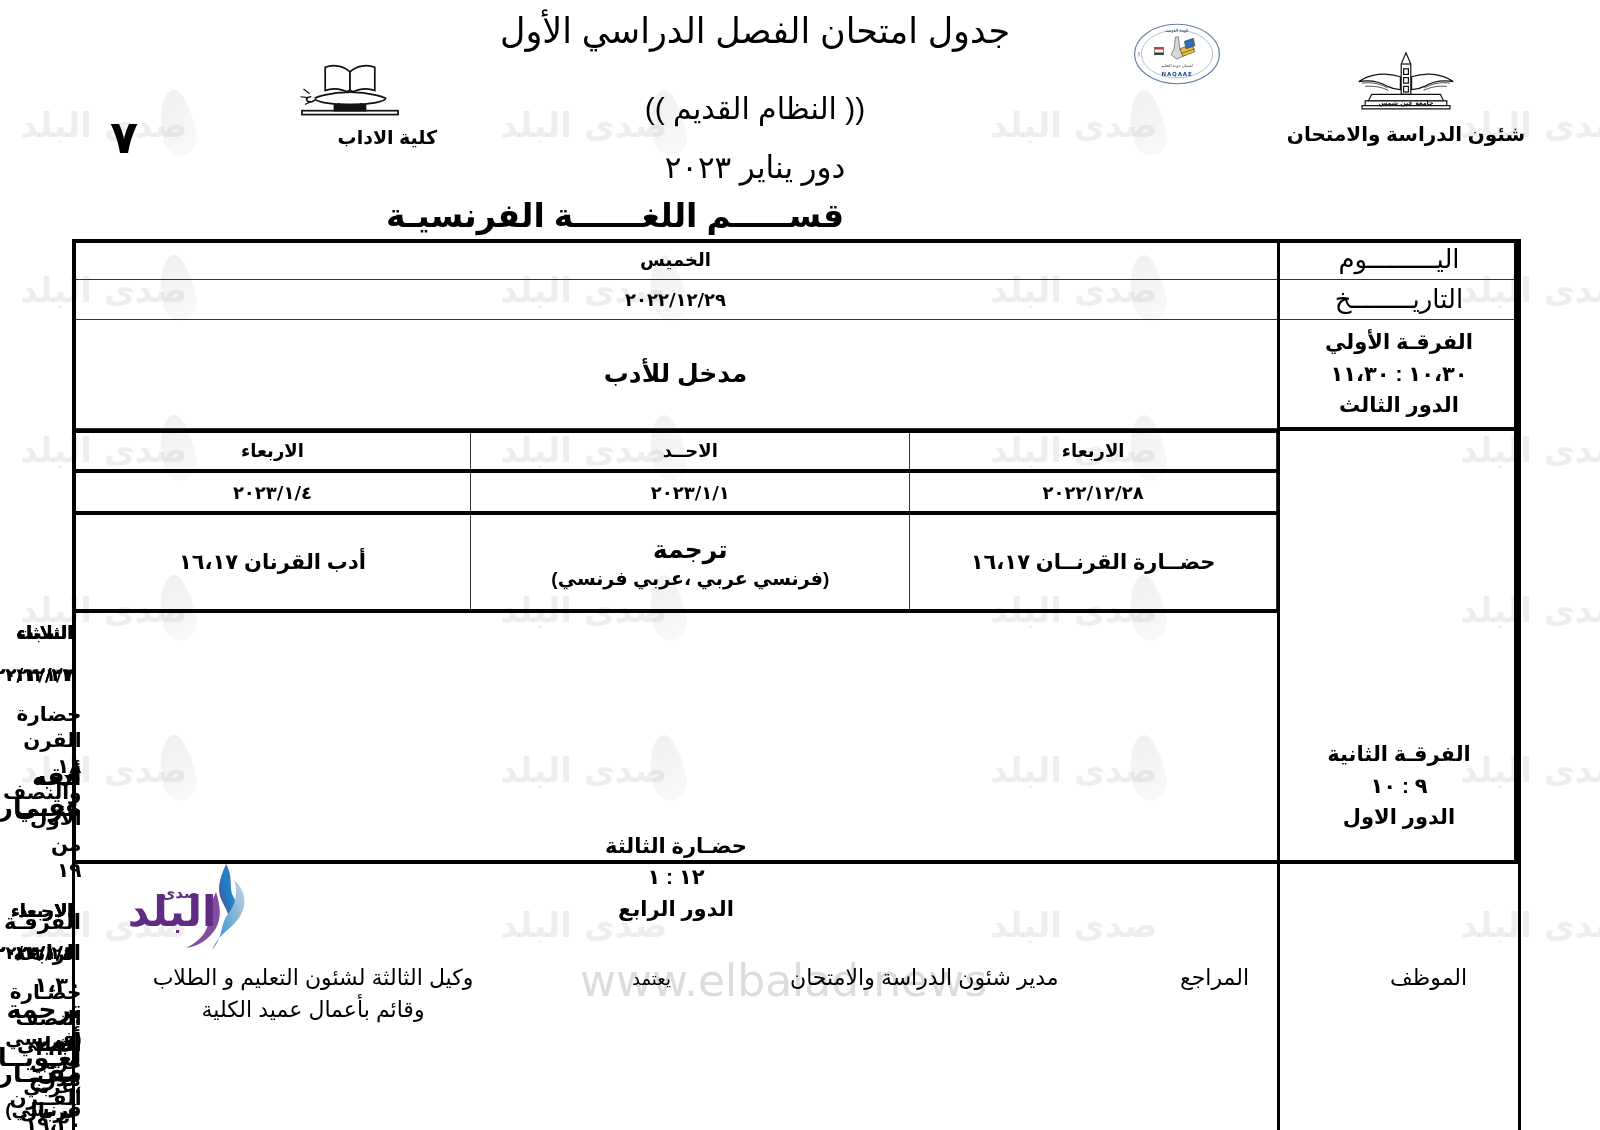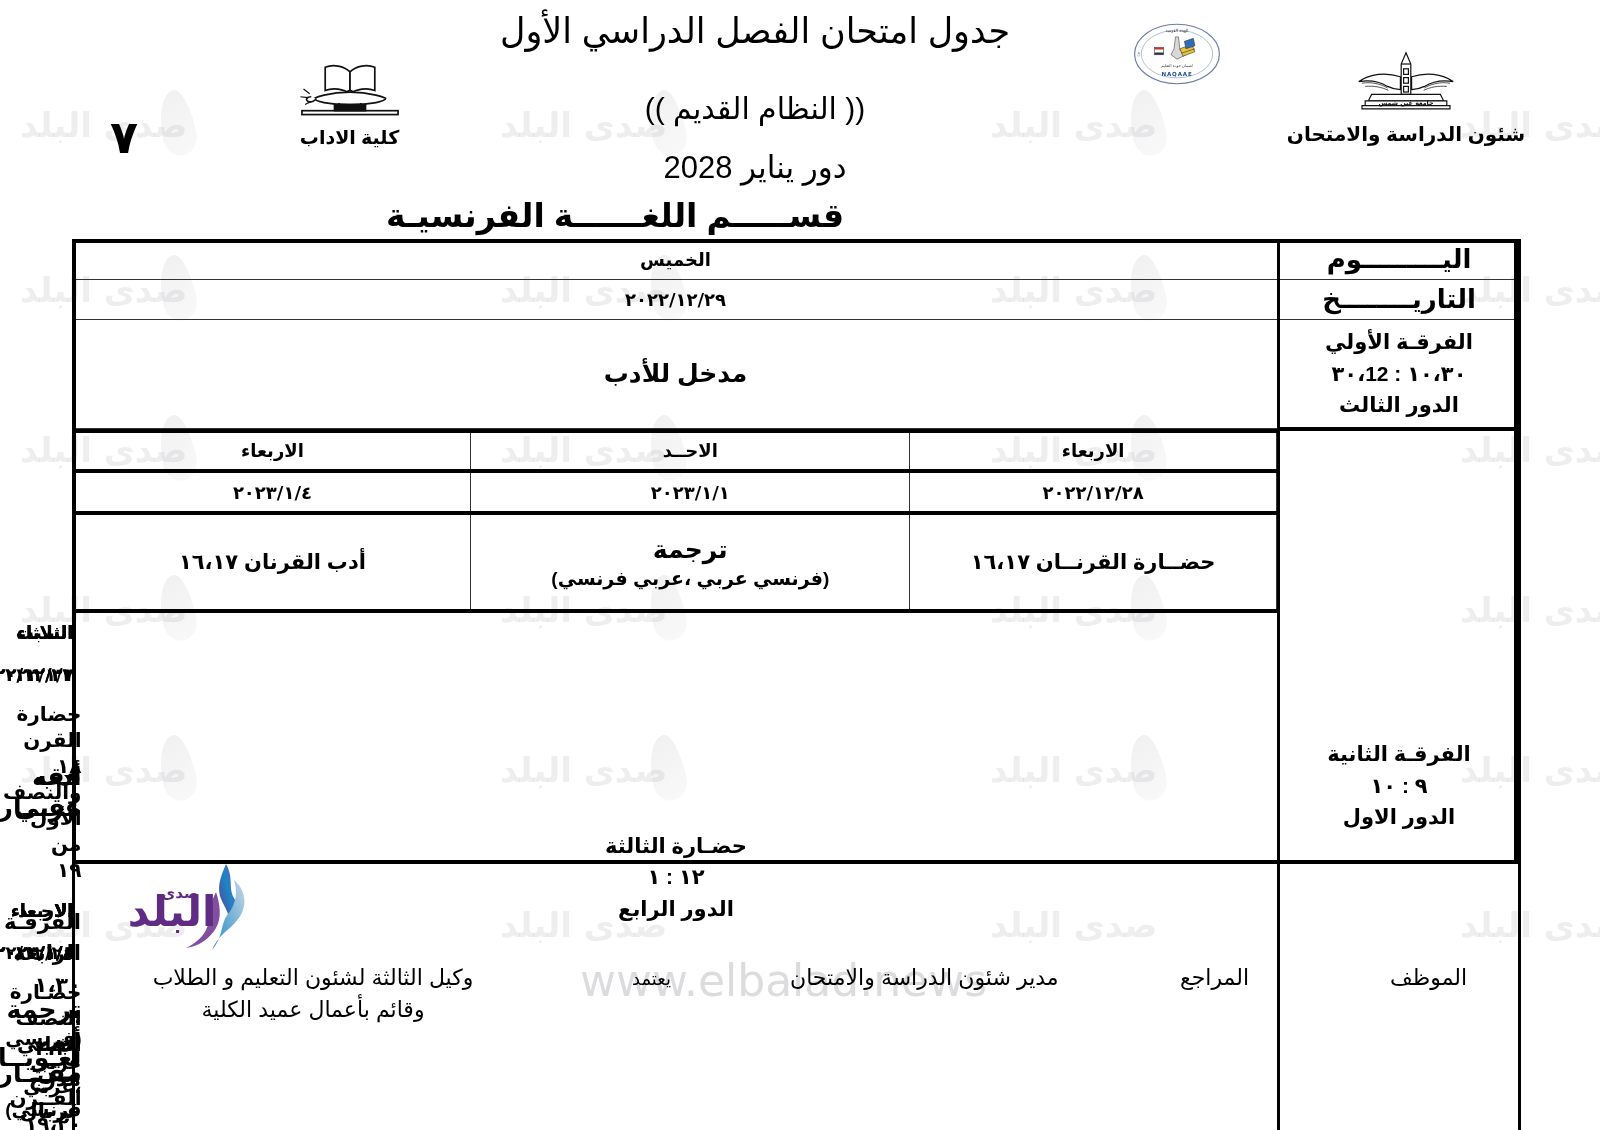--- a/index.html
+++ b/index.html
@@ -67,21 +67,20 @@
     font-size: 46px;
     font-weight: 700;
     font-family: "DejaVu Sans", sans-serif;
   }
 
   .faculty-block {
     position: absolute;
     left: 262px;
     top: 58px;
     width: 175px;
-    text-align: center;
   }
   .faculty-logo { height: 62px; display:block; margin: 0 auto; }
   .faculty-label {
     font-size: 19px;
     font-weight: 700;
     margin-top: 6px;
   }
 
   .title-block {
     position: absolute;
@@ -157,21 +156,21 @@
   }
 
   .hdr-col {
     width: 241px;
     font-weight: 700;
     border-right: 3px solid #000 !important;
     border-left: 3px solid #000 !important;
   }
   .hdr-big {
     font-size: 26px;
-    font-weight: 700;
+    font-weight: 400;
     letter-spacing: 2px;
     padding: 4px 10px 4px 10px !important;
   }
   .hdr-group {
     font-size: 21px;
     font-weight: 700;
     line-height: 1.5;
     padding: 6px 6px !important;
     margin-left: 28px;
   }
@@ -317,21 +316,21 @@
         <rect x="18" y="68" width="124" height="5" fill="#fff"></rect>
         <path d="M60 60 L100 60 L100 68 L60 68 Z" fill="#111"></path>
       </g>
     </svg>
     <div class="faculty-label">كلية الاداب</div>
   </div>
 
   <div class="title-block">
     <div class="title-line-1">جدول امتحان الفصل الدراسي الأول</div>
     <div class="title-line-2">(( النظام القديم ))</div>
-    <div class="title-line-3">دور يناير 2028</div>
+    <div class="title-line-3">دور يناير ٢٠٢٣</div>
   </div>
 
   <svg class="quality-logo" viewBox="0 0 120 86">
     <ellipse cx="60" cy="43" rx="57" ry="40" fill="#fff" stroke="#6a7fa8" stroke-width="1.6"></ellipse>
     <ellipse cx="60" cy="43" rx="48" ry="32" fill="#fff" stroke="#9aa9c4" stroke-width="1"></ellipse>
     <path d="M58 20 L62 20 L64 38 L72 44 L60 50 L52 44 L56 36 Z" fill="#d8d8d8" stroke="#444" stroke-width="0.8"></path>
     <rect x="30" y="34" width="12" height="10" fill="#fff" stroke="#333" stroke-width="0.8"></rect>
     <path d="M30 34 h12 v3 h-12z" fill="#c33"></path>
     <path d="M30 41 h12 v3 h-12z" fill="#333"></path>
     <path d="M64 36 L80 30 L84 40 L68 46 Z" fill="#e8c33a" stroke="#333" stroke-width="0.8"></path>
@@ -384,21 +383,21 @@
         <td class="hdr-col hdr-big">اليـــــــــوم</td>
         <td class="day-cell">الخميس</td>
       </tr>
       <tr>
         <td class="hdr-col hdr-big">التاريــــــــخ</td>
         <td class="date-cell">٢٠٢٢/١٢/٢٩</td>
       </tr>
       <tr>
         <td class="hdr-col hdr-group">
           <span class="ln">الفرقـة الأولي</span>
-          <span class="ln">١٠،٣٠ : 12،٣٠</span>
+          <span class="ln">١٠،٣٠ : ١١،٣٠</span>
           <span class="ln">الدور الثالث</span>
         </td>
         <td class="subject-cell">
           <span>مدخل للأدب</span>
         </td>
       </tr>
 
       <tr class="row-sep">
         <td class="hdr-col hdr-group" rowspan="3">
           <span class="ln">الفرقـة الثانية</span>

